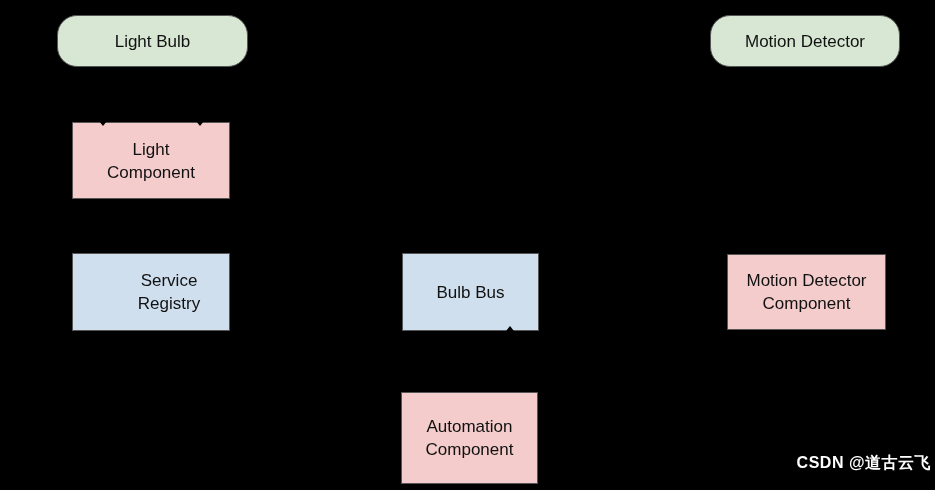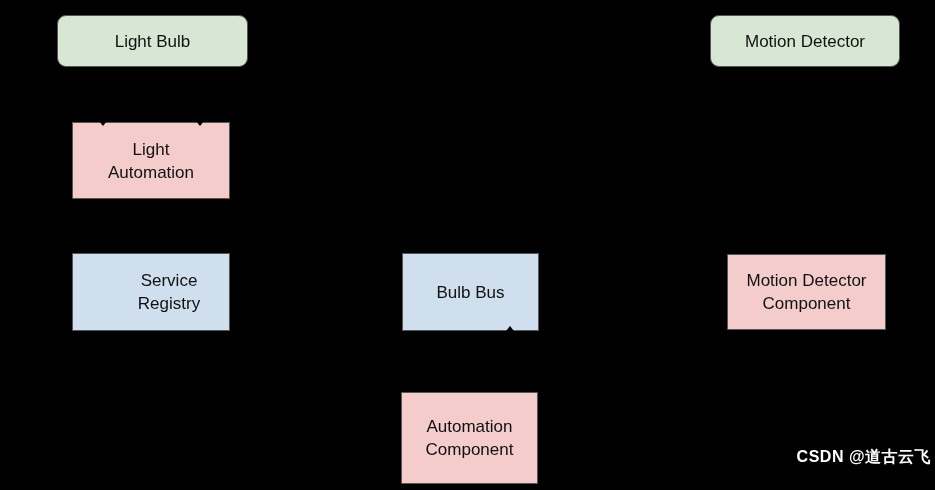--- a/index.html
+++ b/index.html
@@ -17,21 +17,21 @@
     border:1.5px solid var(--border-color, #555555);
     display:flex;
     align-items:center;
     justify-content:center;
     text-align:center;
     font-size:17px;
     line-height:23px;
     color:var(--text-color, #111111);
     white-space:pre-line;
   }
-  .rounded { border-radius:9px; }
+  .rounded { border-radius:20px; }
   .device    { background:var(--device-fill, #d8e7d3); }
   .core      { background:var(--core-fill, #cfdfee); }
   .component { background:var(--component-fill, #f4cccb); }
 
   #n-light-bulb                { left:57px;  top:15px;  width:191px; height:52px; }
   #n-motion-detector           { left:710px; top:15px;  width:190px; height:52px; }
   #n-light-component           { left:72px;  top:122px; width:158px; height:77px; }
   #n-state-machine             { left:402px; top:123px; width:137px; height:77px; }
   #n-service-registry          { left:72px;  top:253px; width:158px; height:78px;padding-left:36px; }
   #n-event-bus                 { left:402px; top:253px; width:137px; height:78px; }
@@ -50,21 +50,21 @@
     border-right:4px solid transparent;
     border-bottom:5px solid #000000;
   }
   #notch-1 { left:99px;  top:121px; }
   #notch-2 { left:196px; top:121px; }
   #notch-3 { left:506px; top:326px; }
 
   .watermark {
     position:absolute;
     right:4px;
-    bottom:22px;
+    bottom:16px;
     font-size:16px;
     font-weight:600;
     letter-spacing:0.5px;
     color:var(--watermark-color, #ffffff);
   }
 </style>
 </head>
 <body style="background: rgb(0, 0, 0);">
 
 <div class="canvas">
@@ -72,21 +72,21 @@
   <div id="n-light-bulb" class="node device rounded">
     <span>Light Bulb</span>
   </div>
 
   <div id="n-motion-detector" class="node device rounded">
     <span>Motion Detector</span>
   </div>
 
   <div id="n-light-component" class="node component">
     <span>Light
-Automation</span>
+Component</span>
   </div>
 
 
   <div id="n-service-registry" class="node core">
     <span>Service Registry</span>
   </div>
 
   <div id="n-event-bus" class="node core">
     <span>Bulb Bus</span>
   </div>

